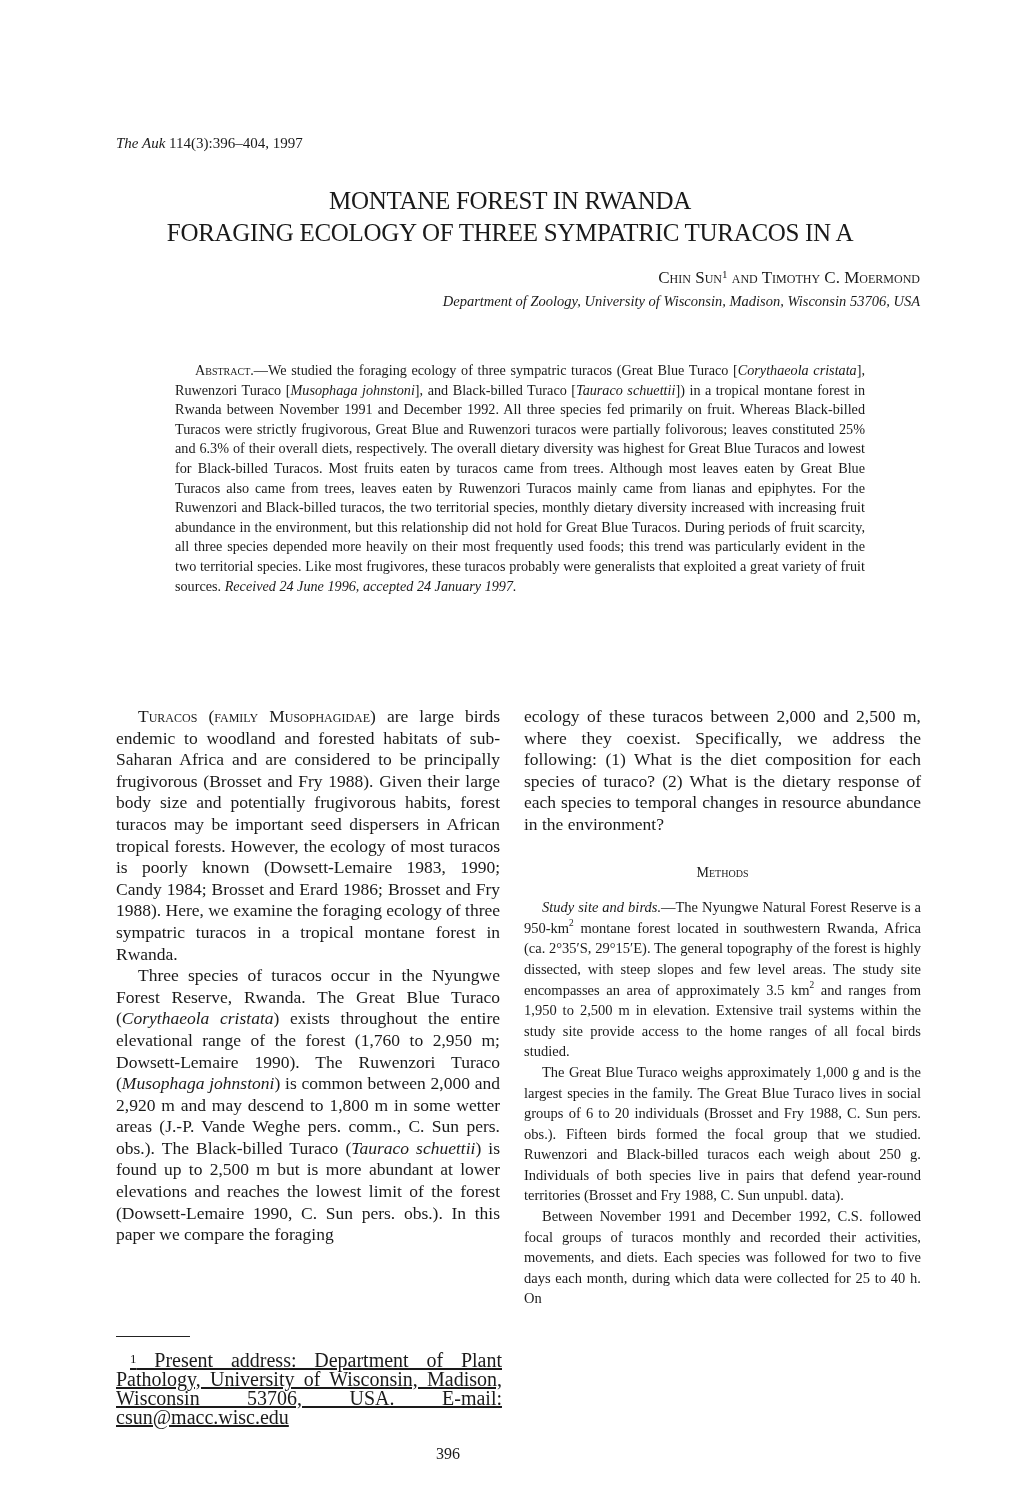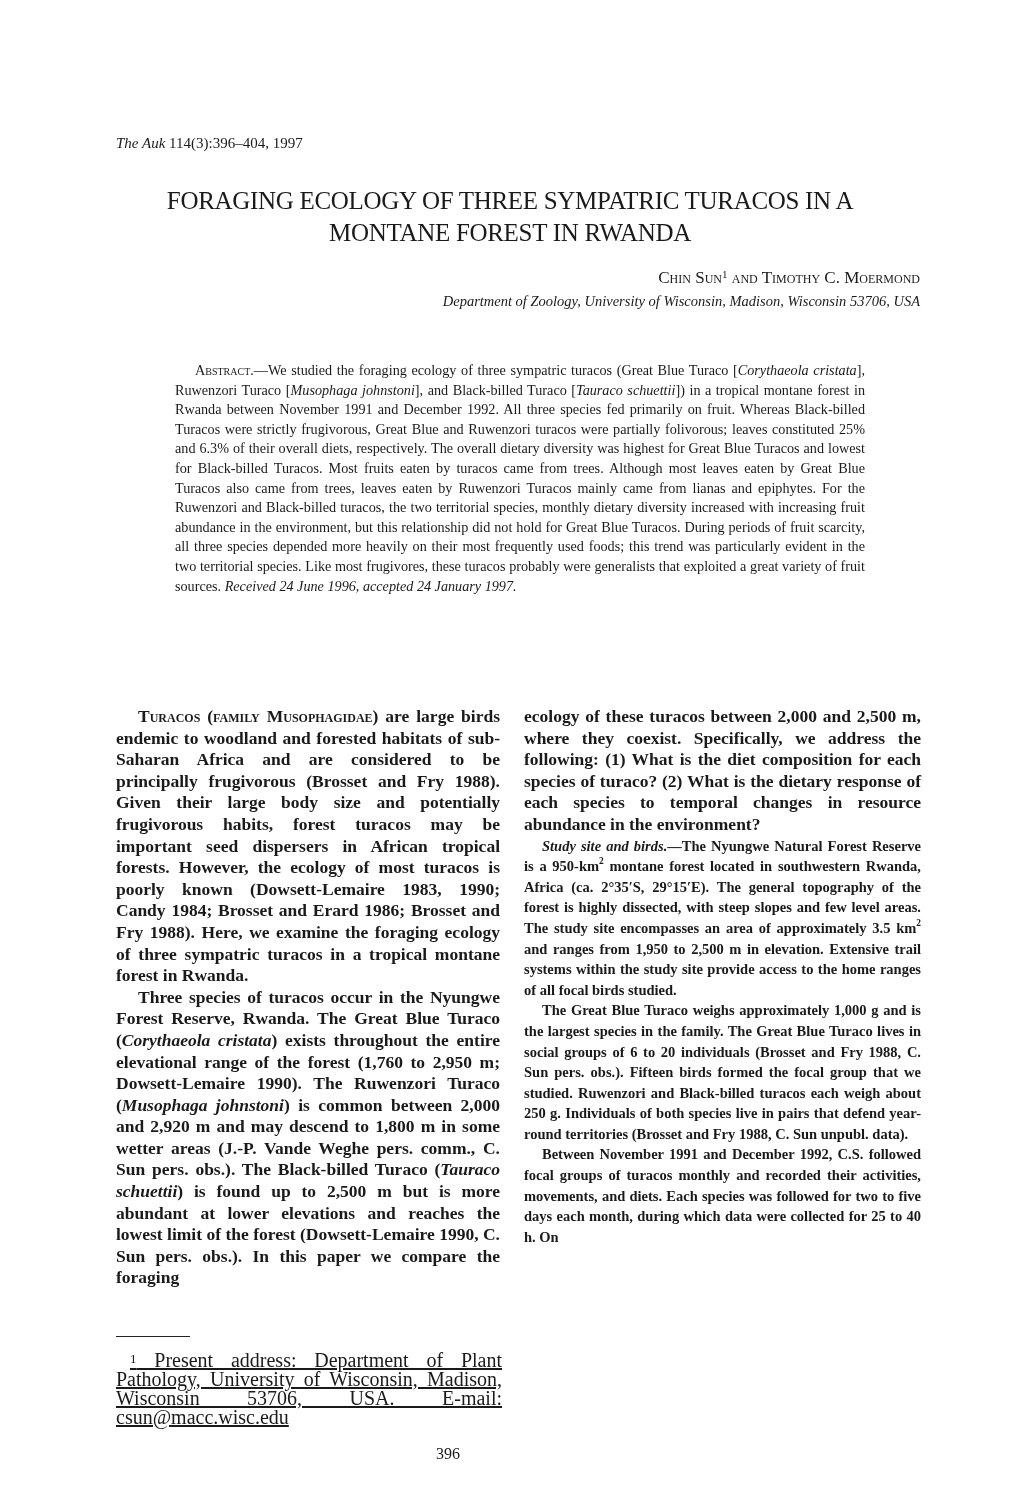--- a/index.html
+++ b/index.html
@@ -11,57 +11,58 @@
   .title { left: 100px; width: 820px; top: 150px; text-align: center; font-size: 25px; line-height: 32px;
            letter-spacing: -0.3px; }
   .authors { left: 100px; width: 820px; top: 233px; text-align: right; font-size: 17px; font-variant: small-caps; }
   .affil { left: 100px; width: 820px; top: 258px; text-align: right; font-size: 14.5px; font-style: italic; }
   .abstract { left: 175px; width: 690px; top: 326px; font-size: 14.2px; line-height: 19.6px; text-align: justify;
               text-indent: 20px; }
   .abstract .sc { font-variant: small-caps; }
   .col { font-size: 17.5px; line-height: 21.6px; text-align: justify; }
   .col-left { left: 116px; width: 384px; top: 671px; }
   .col-right { left: 524px; width: 397px; top: 671px; }
-  .col p { margin: 0; text-indent: 22px; font-weight: bold; }
+  .col p { margin: 0; text-indent: 22px; }
   .col p.noindent { text-indent: 0; }
   .sc { font-variant: small-caps; }
   .heading { text-align: center; font-variant: small-caps; font-size: 14px; margin: 26px 0 14px 0; text-indent: 0 !important; }
   .small { font-size: 14.5px; line-height: 20.6px; }
   .small p { margin: 0; text-indent: 18px; }
   .rule { left: 116px; top: 1301px; width: 74px; height: 1px; background: #222; }
   .footnote { left: 116px; width: 386px; top: 1316px; font-size: 20px; line-height: 19px; text-align: justify; text-indent: 14px; text-decoration: underline; }
   .pagenum { left: 0; width: 896px; top: 1410px; text-align: center; font-size: 16px; }
   sup { font-size: 65%; vertical-align: top; line-height: 1; position: relative; top: 1px; }
 </style>
 </head>
 <body>
 
 <div class="abs citation"><i>The Auk</i> <span>114(3):396–404, 1997</span></div>
 
 <div class="abs title">
+  <div>MONTANE FOREST IN RWANDA</div>
   <div>FORAGING ECOLOGY OF THREE SYMPATRIC TURACOS IN A</div>
-  <div>MONTANE FOREST IN RWANDA</div>
 </div>
 
 <div class="abs authors"><span>Chin Sun</span><sup>1</sup><span> and </span><span>Timothy C. Moermond</span></div>
 
 <div class="abs affil">Department of Zoology, University of Wisconsin, Madison, Wisconsin 53706, USA</div>
 
 <div class="abs abstract"><span class="sc">Abstract.</span><span>—We studied the foraging ecology of three sympatric turacos (Great Blue Turaco [</span><i>Corythaeola cristata</i><span>], Ruwenzori Turaco [</span><i>Musophaga johnstoni</i><span>], and Black-billed Turaco [</span><i>Tauraco schuettii</i><span>]) in a tropical montane forest in Rwanda between November 1991 and December 1992. All three species fed primarily on fruit. Whereas Black-billed Turacos were strictly frugivorous, Great Blue and Ruwenzori turacos were partially folivorous; leaves constituted 25% and 6.3% of their overall diets, respectively. The overall dietary diversity was highest for Great Blue Turacos and lowest for Black-billed Turacos. Most fruits eaten by turacos came from trees. Although most leaves eaten by Great Blue Turacos also came from trees, leaves eaten by Ruwenzori Turacos mainly came from lianas and epiphytes. For the Ruwenzori and Black-billed turacos, the two territorial species, monthly dietary diversity increased with increasing fruit abundance in the environment, but this relationship did not hold for Great Blue Turacos. During periods of fruit scarcity, all three species depended more heavily on their most frequently used foods; this trend was particularly evident in the two territorial species. Like most frugivores, these turacos probably were generalists that exploited a great variety of fruit sources. </span><i>Received 24 June 1996, accepted 24 January 1997.</i></div>
 
 <div class="abs col col-left">
   <p><span class="sc">Turacos (family Musophagidae)</span><span> are large birds endemic to woodland and forested habitats of sub-Saharan Africa and are considered to be principally frugivorous (Brosset and Fry 1988). Given their large body size and potentially frugivorous habits, forest turacos may be important seed dispersers in African tropical forests. However, the ecology of most turacos is poorly known (Dowsett-Lemaire 1983, 1990; Candy 1984; Brosset and Erard 1986; Brosset and Fry 1988). Here, we examine the foraging ecology of three sympatric turacos in a tropical montane forest in Rwanda.</span></p>
   <p><span>Three species of turacos occur in the Nyungwe Forest Reserve, Rwanda. The Great Blue Turaco (</span><i>Corythaeola cristata</i><span>) exists throughout the entire elevational range of the forest (1,760 to 2,950 m; Dowsett-Lemaire 1990). The Ruwenzori Turaco (</span><i>Musophaga johnstoni</i><span>) is common between 2,000 and 2,920 m and may descend to 1,800 m in some wetter areas (J.-P. Vande Weghe pers. comm., C. Sun pers. obs.). The Black-billed Turaco (</span><i>Tauraco schuettii</i><span>) is found up to 2,500 m but is more abundant at lower elevations and reaches the lowest limit of the forest (Dowsett-Lemaire 1990, C. Sun pers. obs.). In this paper we compare the foraging</span></p>
 </div>
 
 <div class="abs rule"></div>
 <div class="abs footnote"><sup>1</sup><span> Present address: Department of Plant Pathology, University of Wisconsin, Madison, Wisconsin 53706, USA. E-mail: csun@macc.wisc.edu</span></div>
 
 <div class="abs col col-right">
   <p class="noindent">ecology of these turacos between 2,000 and 2,500 m, where they coexist. Specifically, we address the following: (1) What is the diet composition for each species of turaco? (2) What is the dietary response of each species to temporal changes in resource abundance in the environment?</p>
+  <div class="heading">Methods</div>
   <div class="small">
     <p><i>Study site and birds.</i><span>—The Nyungwe Natural Forest Reserve is a 950-km</span><sup>2</sup><span> montane forest located in southwestern Rwanda, Africa (ca. 2°35′S, 29°15′E). The general topography of the forest is highly dissected, with steep slopes and few level areas. The study site encompasses an area of approximately 3.5 km</span><sup>2</sup><span> and ranges from 1,950 to 2,500 m in elevation. Extensive trail systems within the study site provide access to the home ranges of all focal birds studied.</span></p>
     <p>The Great Blue Turaco weighs approximately 1,000 g and is the largest species in the family. The Great Blue Turaco lives in social groups of 6 to 20 individuals (Brosset and Fry 1988, C. Sun pers. obs.). Fifteen birds formed the focal group that we studied. Ruwenzori and Black-billed turacos each weigh about 250 g. Individuals of both species live in pairs that defend year-round territories (Brosset and Fry 1988, C. Sun unpubl. data).</p>
     <p>Between November 1991 and December 1992, C.S. followed focal groups of turacos monthly and recorded their activities, movements, and diets. Each species was followed for two to five days each month, during which data were collected for 25 to 40 h. On</p>
   </div>
 </div>
 
 <div class="abs pagenum">396</div>
 
 </body></html>

